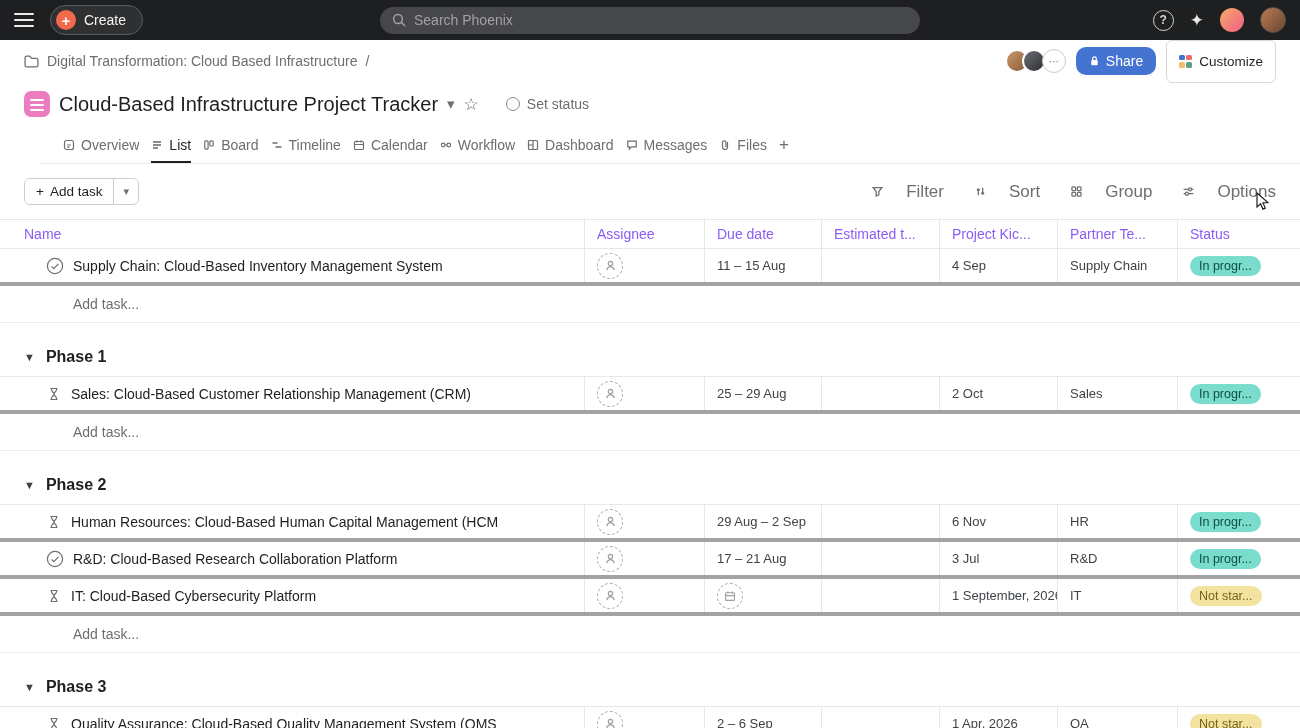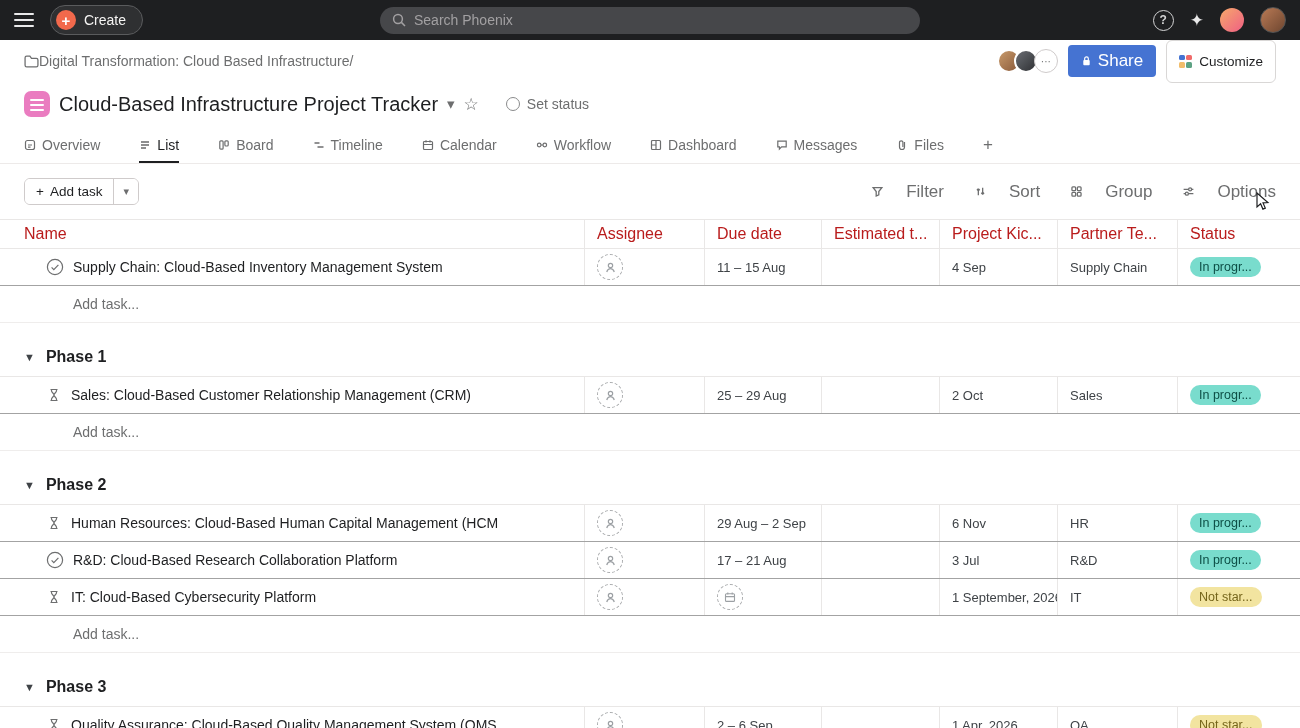--- a/index.html
+++ b/index.html
@@ -28,32 +28,32 @@
   .help-circle { width:21px; height:21px; border-radius:50%; border:1.5px solid #d4d4d5;
     color:#d4d4d5; font-size:12px; font-weight:bold; display:flex; align-items:center;
     justify-content:center; cursor:pointer; }
   .sparkle { color:#e9e9ea; font-size:17px; cursor:pointer; }
   .round-ic { width:24px; height:24px; border-radius:50%; cursor:pointer; }
   .whats-new { background:linear-gradient(135deg,#f6a96b,#ef5f84); }
   .user-avatar { width:26px; height:26px; background:linear-gradient(135deg,#b97a55,#6e4630);
     border:1px solid #555; }
 
   
-  .crumb-row { height:42px; display:flex; align-items:center; padding:0 24px; }
+  .crumb-row { height:42px; display:flex; align-items:center; padding:0 24px; gap:8px; }
   .crumb-text { font-size:14px; color:#6d6e6f; cursor:pointer; }
   .crumb-sep { font-size:14px; color:#6d6e6f; }
   .crumb-right { margin-left:auto; display:flex; align-items:center; gap:10px; }
   .avatar-stack { display:flex; align-items:center; }
   .mini-av { width:24px; height:24px; border-radius:50%; border:2px solid #fff; }
   .mini-av.a1 { background:linear-gradient(135deg,#c89a6b,#8a5a3a); }
   .mini-av.a2 { background:linear-gradient(135deg,#6b6e74,#2e3033); margin-left:-7px; }
   .mini-av.more { background:#fff; border:1px solid #cfcbcb; color:#6d6e6f; font-size:10px;
     display:flex; align-items:center; justify-content:center; margin-left:-4px; cursor:pointer; }
   .share-btn { display:flex; align-items:center; gap:6px; background:#4573d2; color:#fff;
-    border:none; border-radius:4px; padding:6px 13px; font-size:17px; cursor:pointer;
+    border:none; border-radius:10px; padding:6px 13px; font-size:14px; cursor:pointer;
     font-family:"Liberation Sans",sans-serif; }
   .customize-btn { display:flex; align-items:center; gap:7px; background:#fff; color:#1e1f21;
     border:1px solid #d9d7d6; border-radius:6px; padding:13px 12px; font-size:13.5px;
     cursor:pointer; font-family:"Liberation Sans",sans-serif; }
   .cust-grid { width:13px; height:13px; display:grid; grid-template-columns:1fr 1fr;
     grid-template-rows:1fr 1fr; gap:1.5px; }
   .cust-grid i { border-radius:1.5px; }
   .cust-grid i:nth-child(1){ background:#4573d2; } .cust-grid i:nth-child(2){ background:#f06a6a; }
   .cust-grid i:nth-child(3){ background:#f1bd6c; } .cust-grid i:nth-child(4){ background:#5da283; }
 
@@ -61,22 +61,22 @@
   .proj-icon { width:26px; height:26px; border-radius:7px; background:#ea7cc0; position:relative; }
   .proj-icon:before { content:""; position:absolute; left:6px; right:6px; top:8px; height:2px;
     background:#fff; border-radius:1px; box-shadow:0 5px 0 #fff, 0 10px 0 #fff; }
   .page-title { font-size:20px; font-weight:500; color:#1e1f21; }
   .title-chev, .title-star { color:#6d6e6f; font-size:15px; cursor:pointer; }
   .title-star { font-size:17px; }
   .set-status { display:flex; align-items:center; gap:7px; margin-left:18px; color:#6d6e6f;
     font-size:14px; cursor:pointer; }
   .status-ring { width:14px; height:14px; border:1.5px solid #8a8b8c; border-radius:50%; }
 
-  .tabs-row { display:flex; align-items:center; gap:39px; padding:0 24px;
-    border-bottom:1px solid #edeae9; height:38px; }
+  .tabs-row { display:flex; align-items:center; gap:12px; padding:0 24px;
+    border-bottom:1px solid #edeae9; height:38px;margin-left:39px; }
   .tab { display:flex; align-items:center; gap:6px; color:#6d6e6f; font-size:14px;
     height:100%; cursor:pointer; }
   .tab svg { stroke:#6d6e6f; }
   .tab.active { color:#1e1f21; box-shadow:inset 0 -2px 0 #1e1f21; font-weight:500; }
   .tab.active svg { stroke:#1e1f21; }
   .tab-plus { color:#6d6e6f; font-size:17px; cursor:pointer; }
 
   
   .toolbar { display:flex; align-items:center; padding:14px 24px; }
   .addtask { display:flex; border:1px solid #cfcbcb; border-radius:6px; overflow:hidden; }
@@ -85,26 +85,26 @@
   .addtask-chev { display:flex; align-items:center; padding:5px 9px; border-left:1px solid #cfcbcb;
     background:#fff; border-top:none; border-right:none; border-bottom:none; cursor:pointer;
     color:#6d6e6f; font-size:11px; }
   .view-controls { margin-left:auto; display:flex; align-items:center; gap:30px; }
   .vc { display:flex; align-items:center; gap:22px; color:#6d6e6f; font-size:17px; cursor:pointer; }
   .vc svg { stroke:#6d6e6f; }
 
   
   .grid-cols { display:grid; grid-template-columns:585px 120px 117px 118px 118px 120px 122px; }
   .thead { height:30px; border-top:1px solid #e9e7e6; border-bottom:1px solid #e9e7e6; }
-  .thead > div { display:flex; align-items:center; font-size:16px; color:#b91c1c;
+  .thead > div { display:flex; align-items:center; font-size:14px; color:#8b5cf6;
     padding-left:12px; border-right:1px solid #e9e7e6; white-space:nowrap; overflow:hidden; }
   .thead > div:first-child { padding-left:24px; }
   .thead > div:last-child { border-right:none; }
 
-  .trow { height:37px; border-bottom:1px solid #a3a3a3; }
+  .trow { height:37px; border-bottom:4px solid #a3a3a3; }
   .trow > div { display:flex; align-items:center; padding-left:12px;
     border-right:1px solid #e9e7e6; font-size:13px; color:#3f4347; overflow:hidden;
     white-space:nowrap; }
   .trow > div:last-child { border-right:none; }
   .name-cell { padding-left:46px !important; gap:9px; }
   .task-name { font-size:14px; color:#1e1f21; overflow:hidden; white-space:nowrap; cursor:pointer; }
   .row-ic { flex:0 0 auto; display:flex; cursor:pointer; }
   .av-ph { width:26px; height:26px; border:1px dashed #a7a9ab; border-radius:50%;
     display:flex; align-items:center; justify-content:center; cursor:pointer; flex:0 0 auto; }
   .badge { padding:3px 9px; border-radius:11px; font-size:12.5px; white-space:nowrap; cursor:pointer; }

